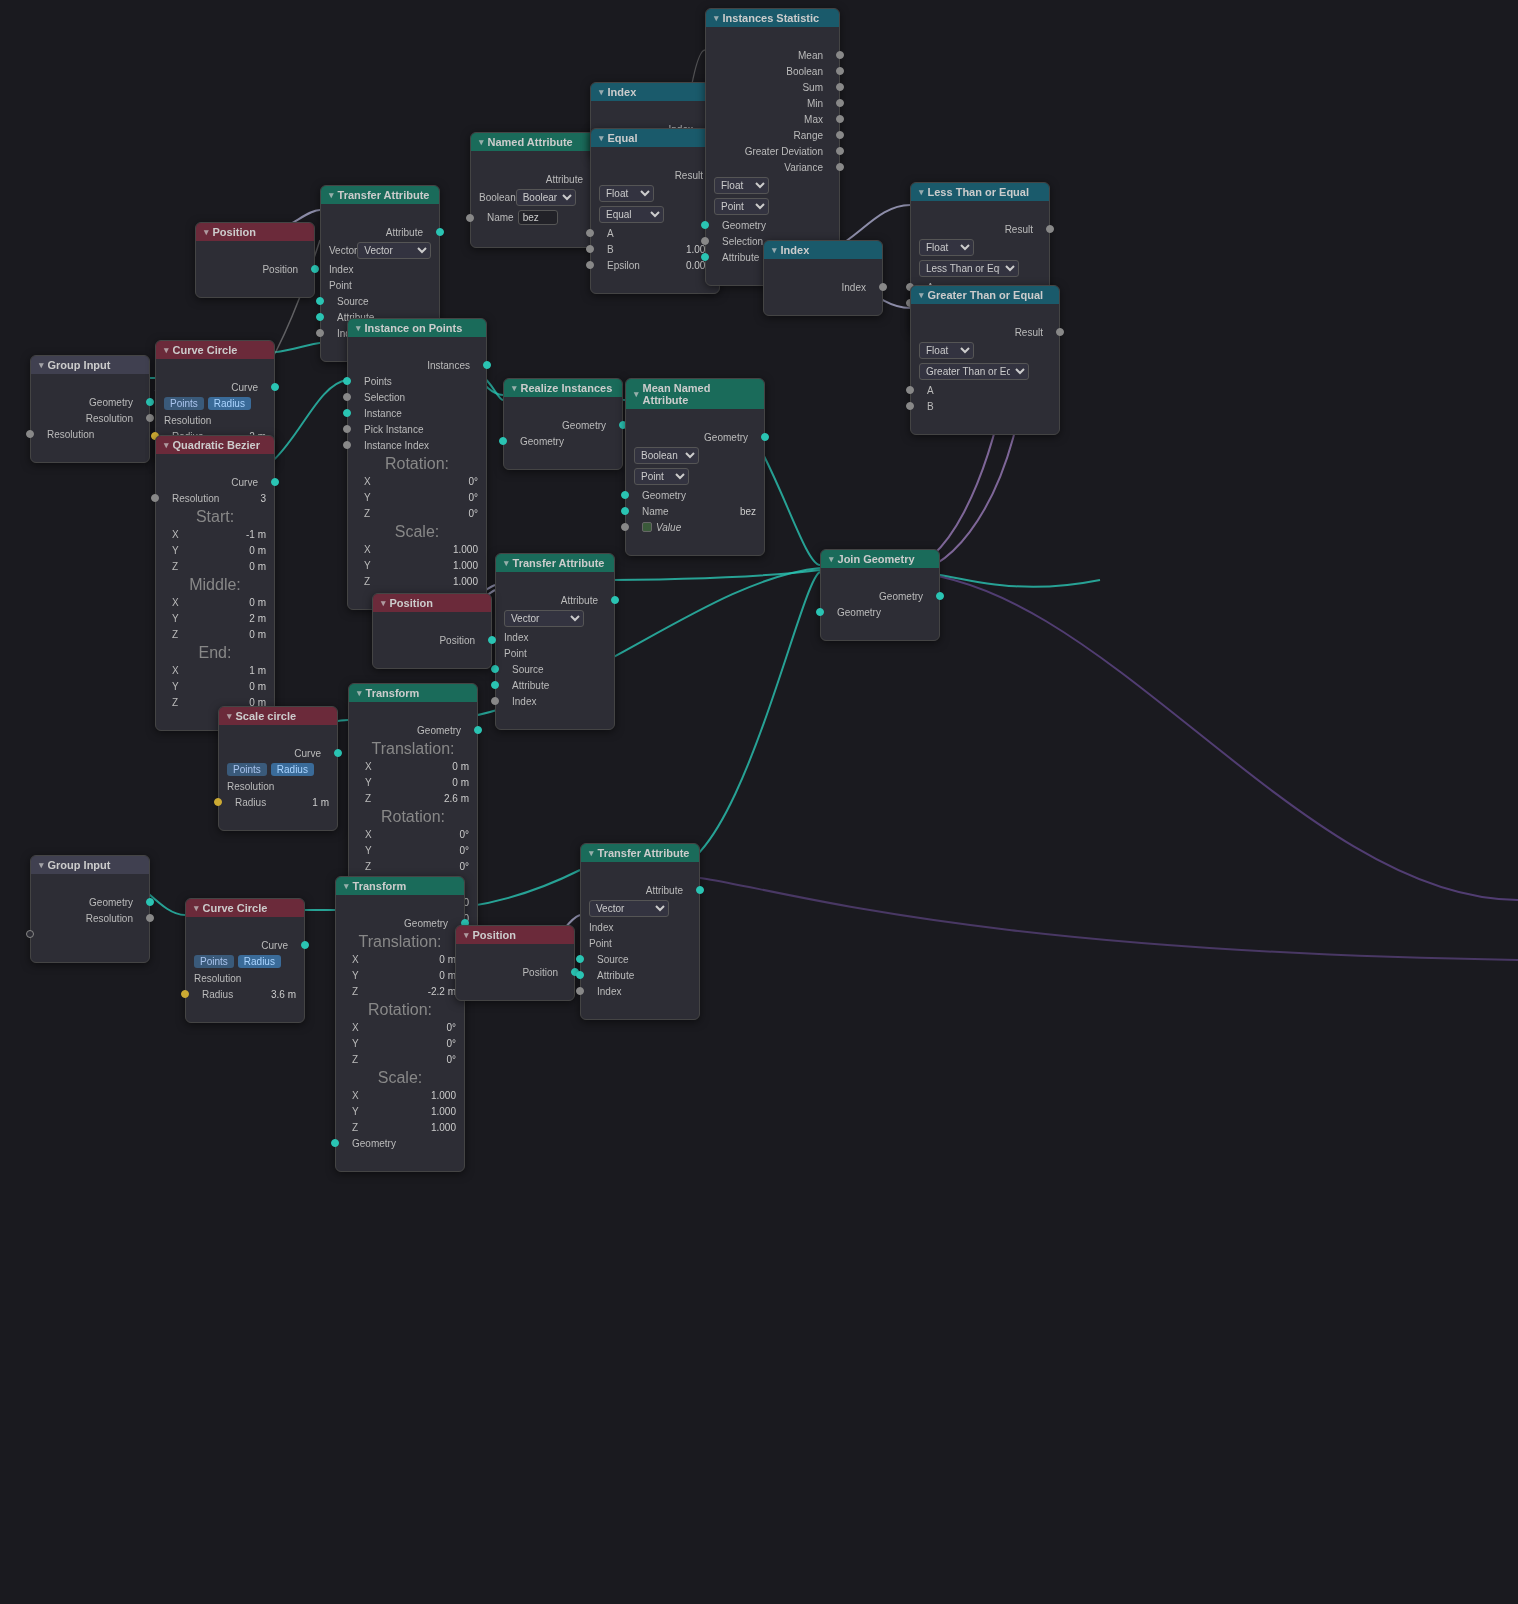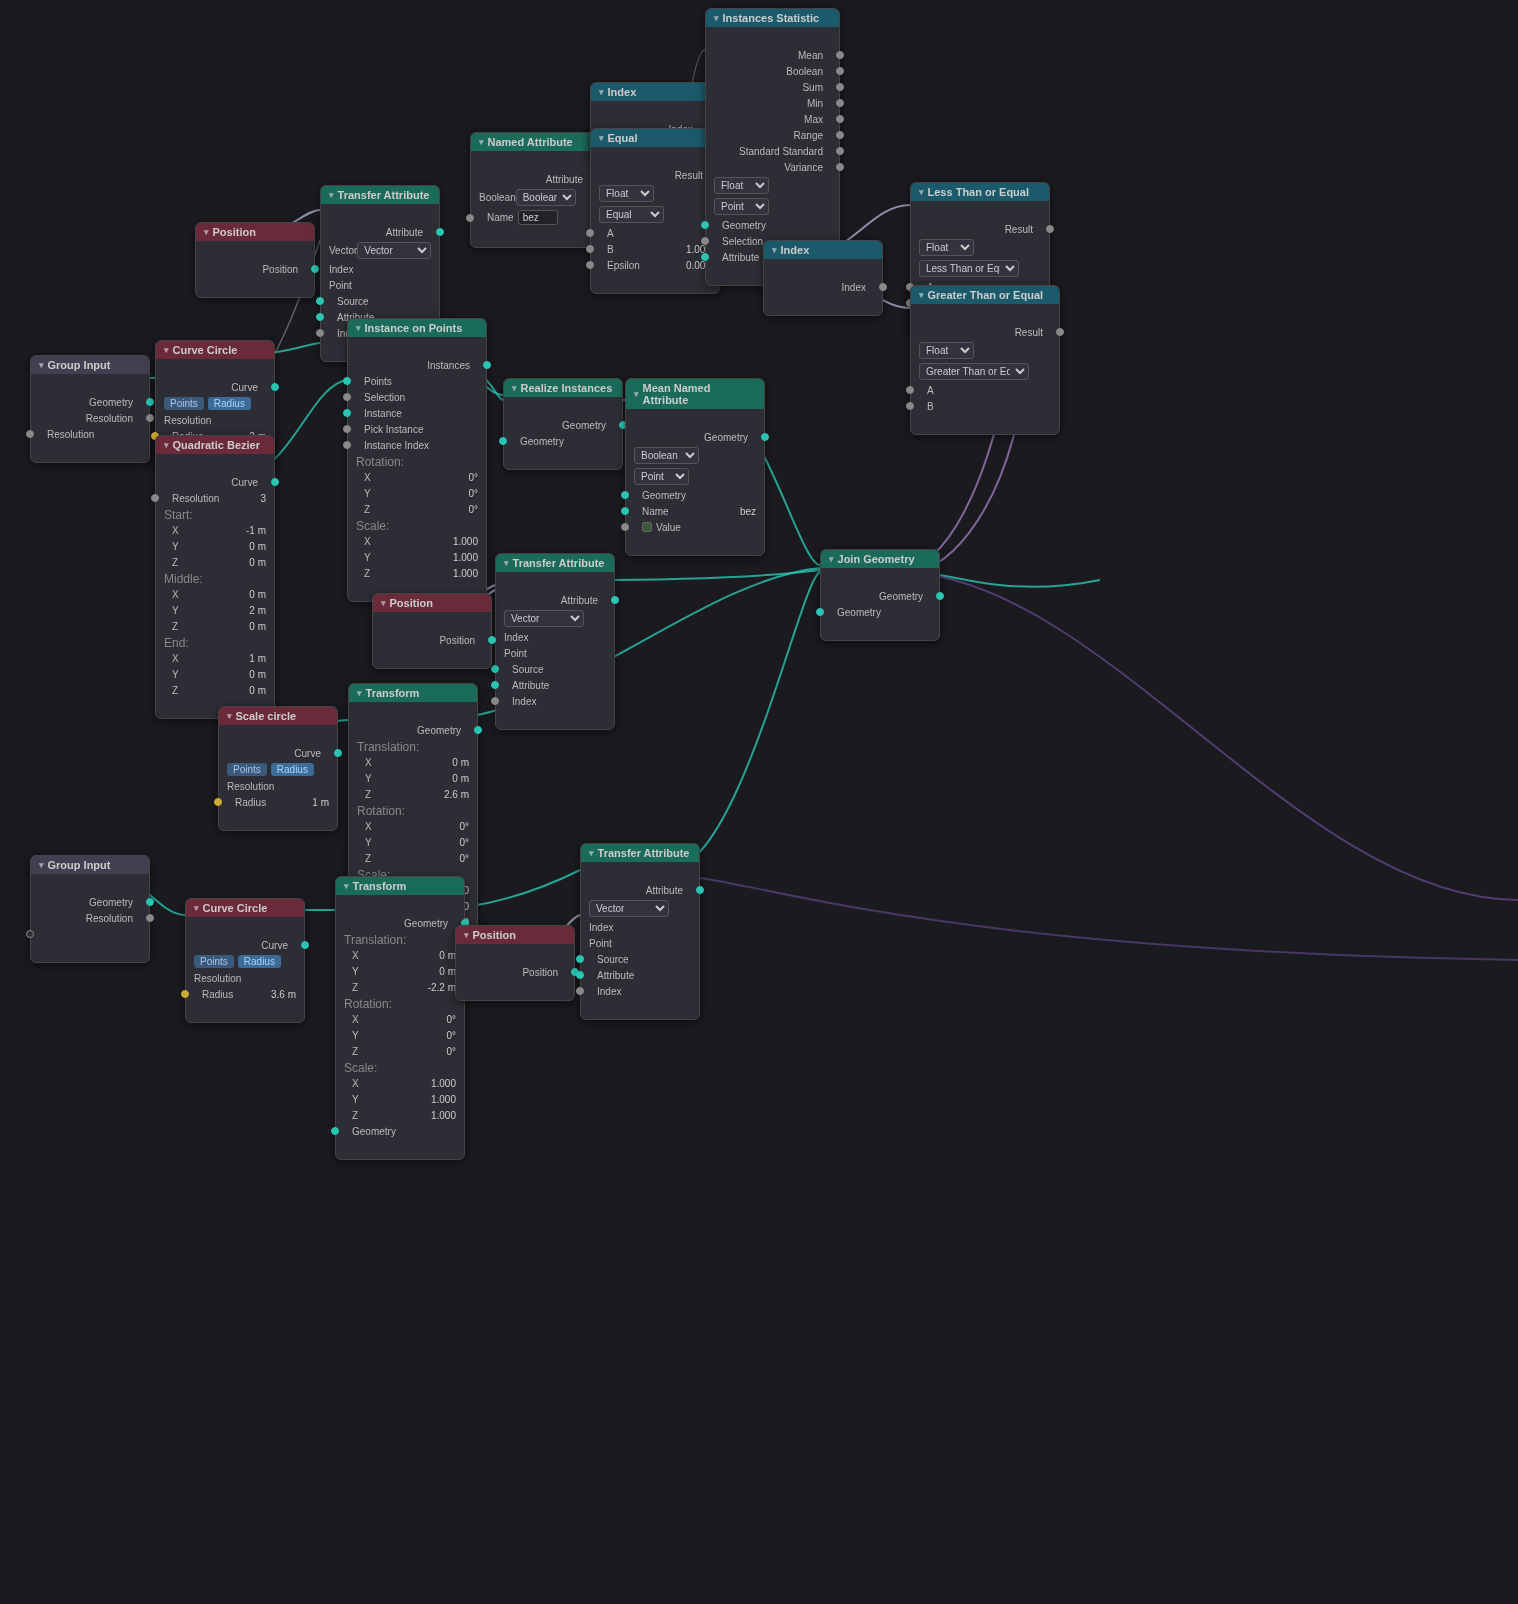--- a/index.html
+++ b/index.html
@@ -130,22 +130,23 @@
       position: absolute;
       top: 0;
       left: 0;
       width: 1518px;
       height: 1604px;
       pointer-events: none;
     }
 
     .section-label {
       color: #888;
-      font-size: 12px;
+      font-size: 16px;
       padding: 2px 8px 0;
+      text-align: center;
     }
 
     .radius-badge {
       background: #3a6b99;
       border-radius: 3px;
       padding: 1px 6px;
       color: #aad4ff;
       font-size: 10px;
     }
 
@@ -469,21 +470,21 @@
     </div>
     <div class="node-row has-socket-right">
       <span>Max</span>
       <div class="socket socket-right socket-gray"></div>
     </div>
     <div class="node-row has-socket-right">
       <span>Range</span>
       <div class="socket socket-right socket-gray"></div>
     </div>
     <div class="node-row has-socket-right">
-      <span>Standard Standard</span>
+      <span>Greater Deviation</span>
       <div class="socket socket-right socket-gray"></div>
     </div>
     <div class="node-row has-socket-right">
       <span>Variance</span>
       <div class="socket socket-right socket-gray"></div>
     </div>
     <div class="node-row">
       <select class="node-select" style="width:55px;"><option>Float</option></select>
     </div>
     <div class="node-row">
@@ -598,21 +599,21 @@
     </div>
     <div class="node-row has-socket-left">
       <div class="socket socket-left socket-teal"></div>
       <span>Geometry</span>
     </div>
     <div class="node-row has-socket-left">
       <div class="socket socket-left socket-teal"></div>
       <span>Name</span>
       <span class="node-value">bez</span>
     </div>
-    <div class="node-row has-socket-left checkbox-row" style="padding-left:16px;">
+    <div class="node-row has-socket-left checkbox-row" style="padding-left:16px;font-style:italic;">
       <div class="socket socket-left socket-gray"></div>
       <div class="node-checkbox"></div>
       <span>Value</span>
     </div>
   </div>
 </div>
 
 <div class="node" style="left:763px; top:240px; width:90px;">
   <div class="node-header header-teal">
     <span class="collapse-icon">▾</span>

